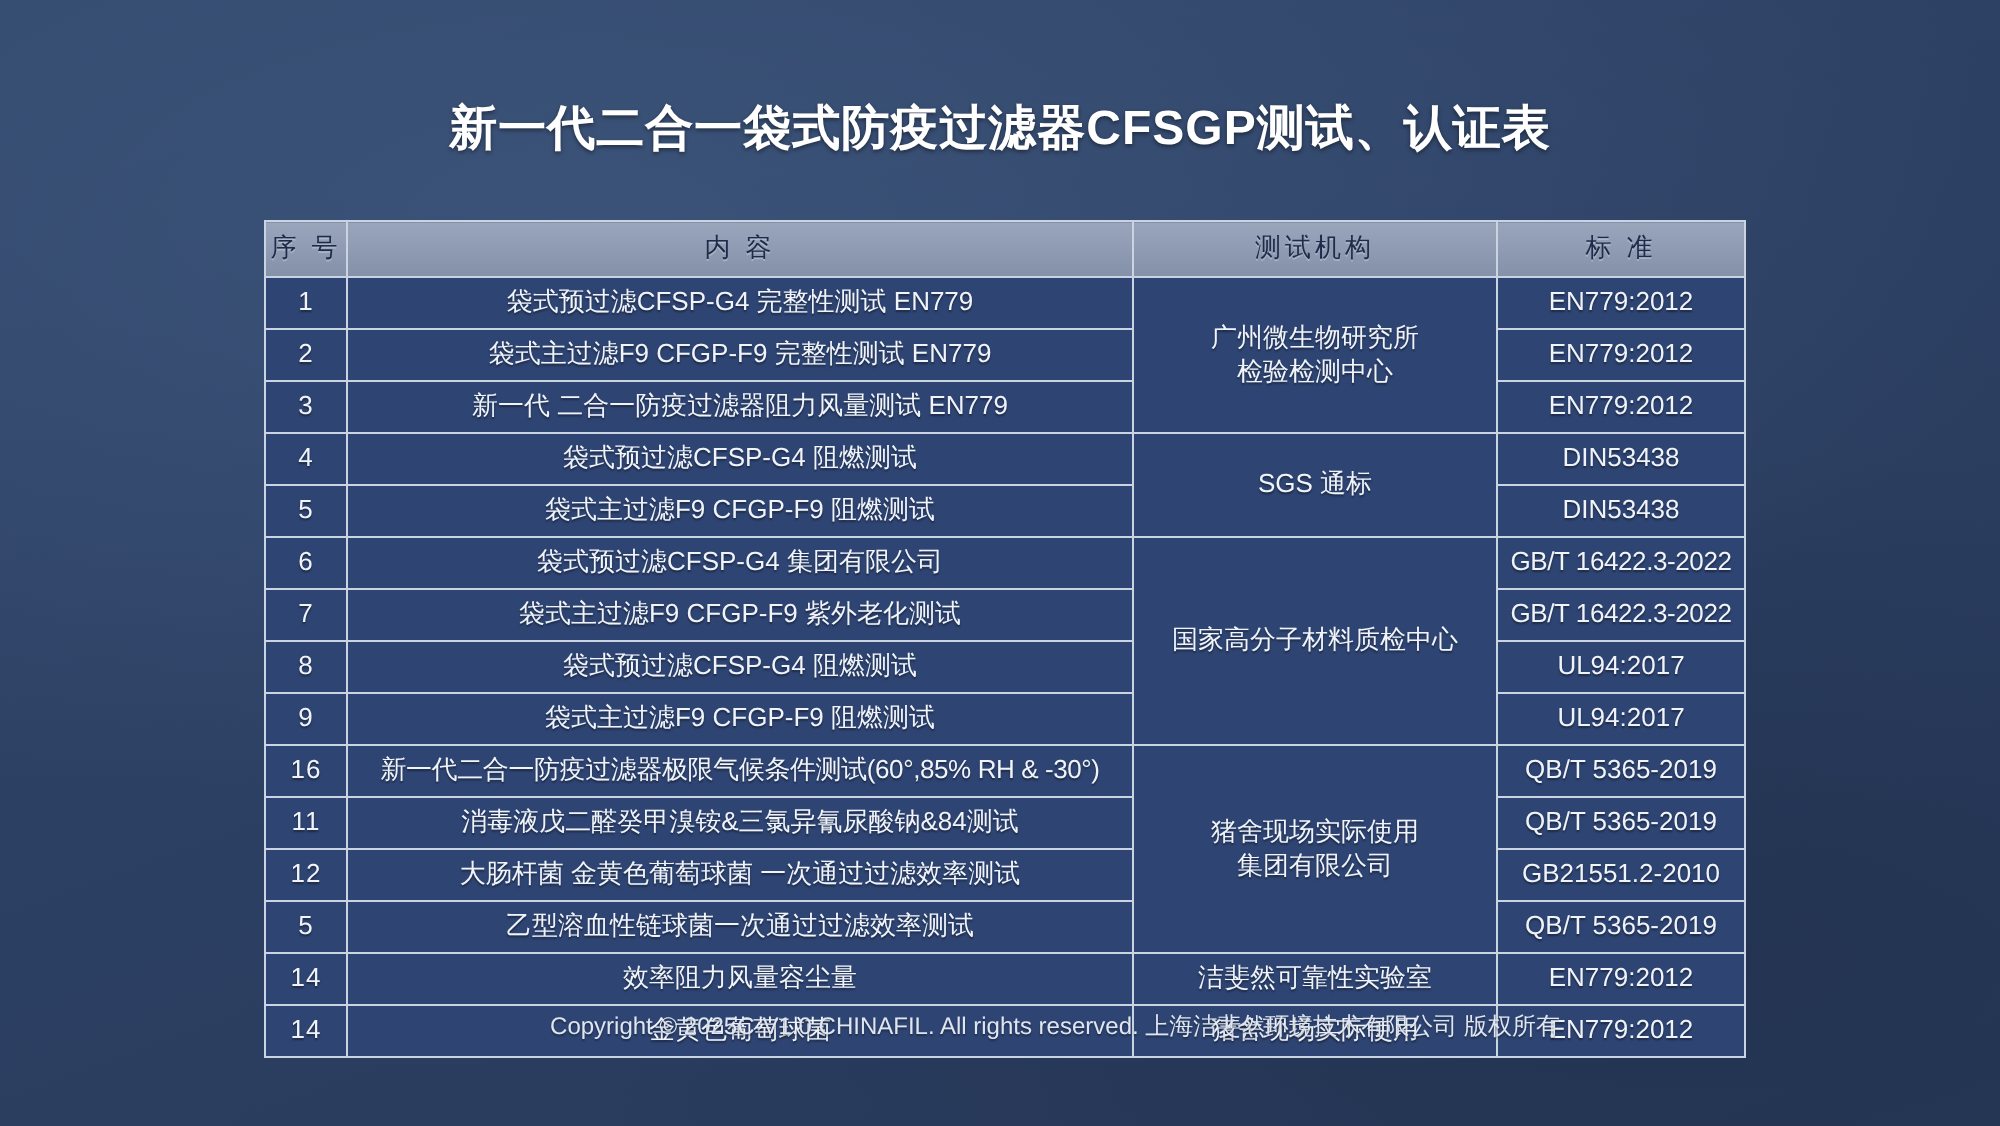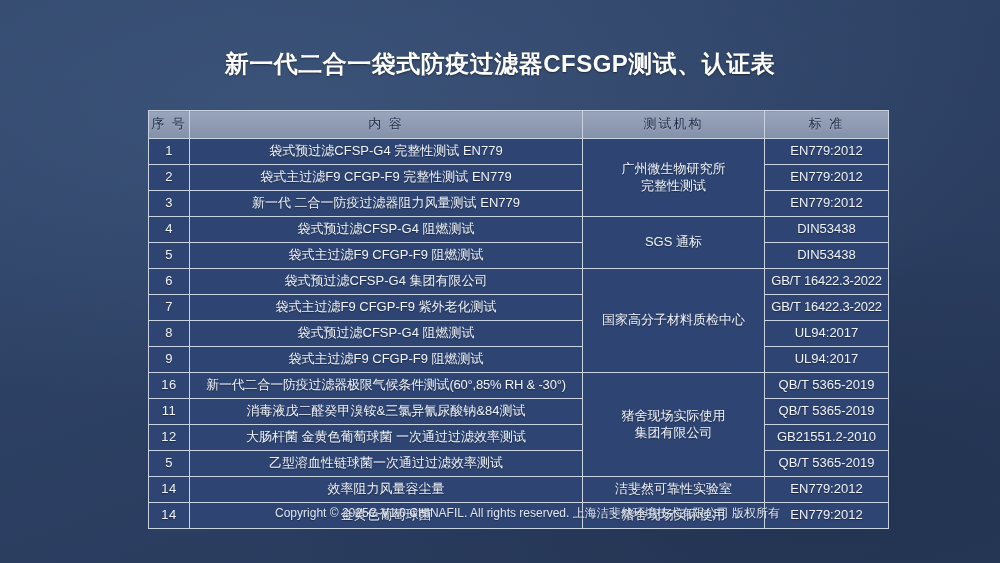--- a/index.html
+++ b/index.html
@@ -37,21 +37,21 @@
     color: #ffffff;
     font-size: 24px;
     font-weight: bold;
     letter-spacing: 0.5px;
     text-shadow: 0 1px 2px rgba(0,0,0,0.45);
     white-space: nowrap;
   }
 
   .table-wrap {
     position: absolute;
-    left: 148px;
+    left: 132px;
     top: 110px;
     width: 592px;
     border-radius: 19px;
   }
   table.cert-table {
     border-collapse: collapse;
     width: 740px;
     table-layout: fixed;
   }
   table.cert-table td,
@@ -126,21 +126,21 @@
           <th>标  准</th>
         </tr>
       </thead>
       <tbody>
 
         <tr>
           <td class="col-no">1</td>
           <td class="col-content">袋式预过滤CFSP-G4 完整性测试  EN779</td>
           <td class="col-org" rowspan="3">
             <div>广州微生物研究所</div>
-            <div>完整性测试</div>
+            <div>检验检测中心</div>
           </td>
           <td class="col-std">EN779:2012</td>
         </tr>
 
         <tr>
           <td class="col-no">2</td>
           <td class="col-content">袋式主过滤F9 CFGP-F9 完整性测试 EN779</td>
           <td class="col-std">EN779:2012</td>
         </tr>
 

